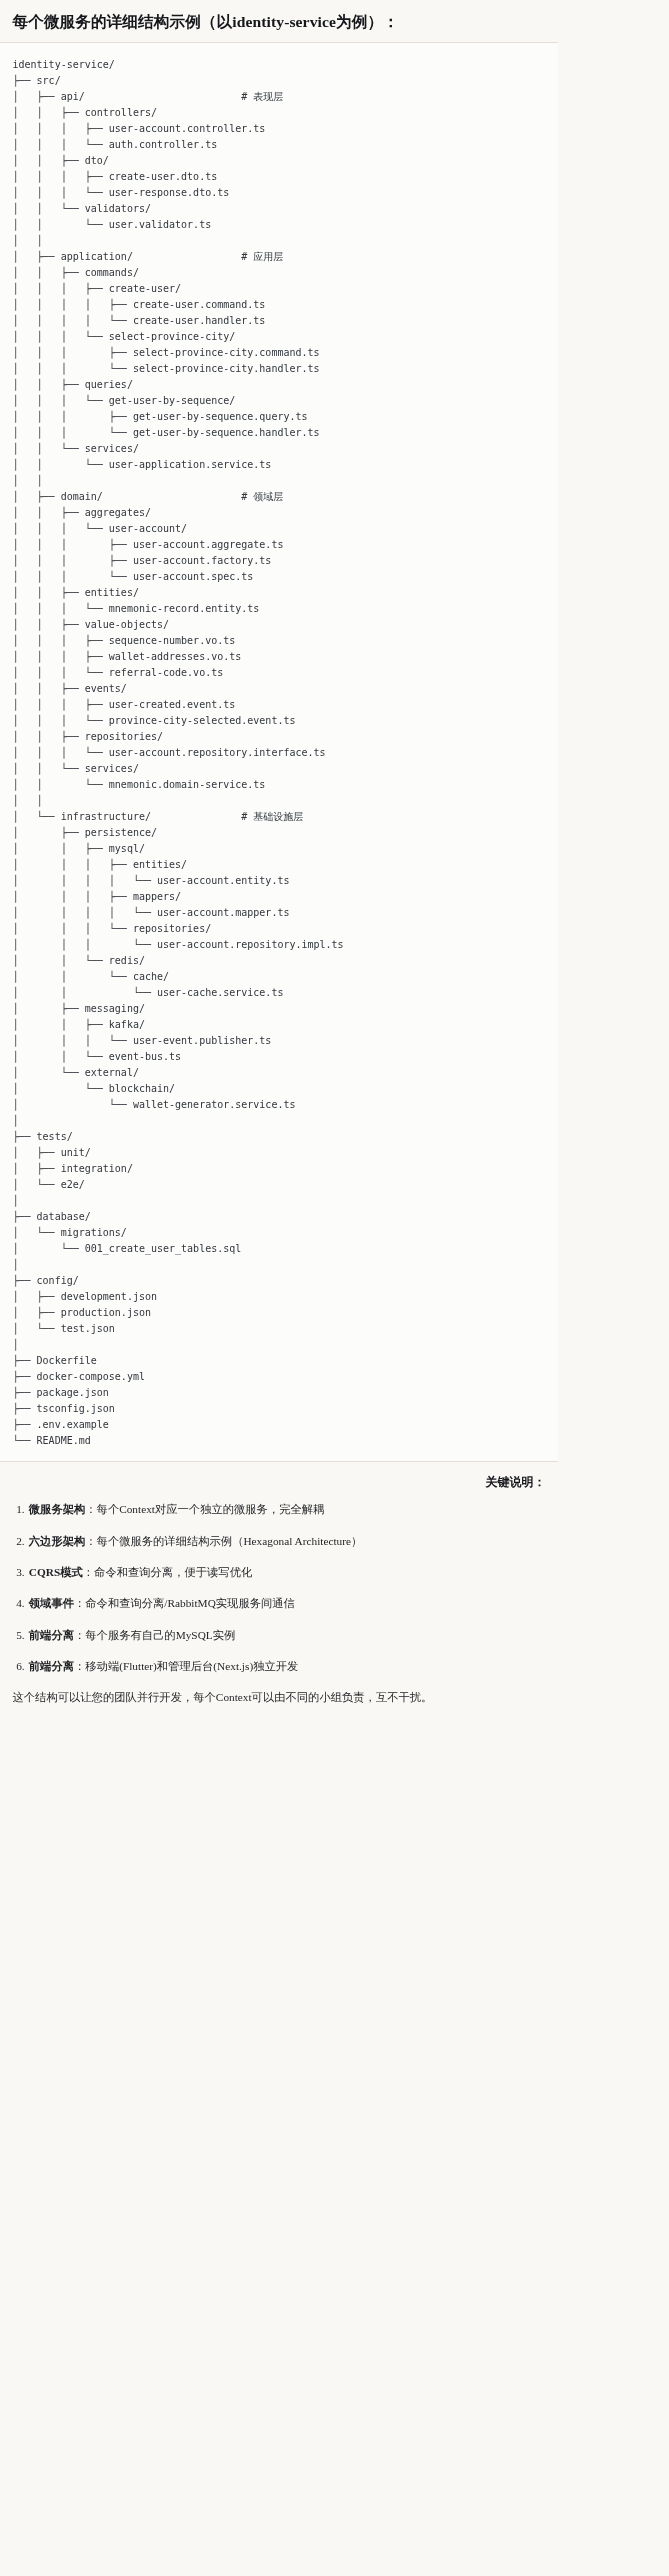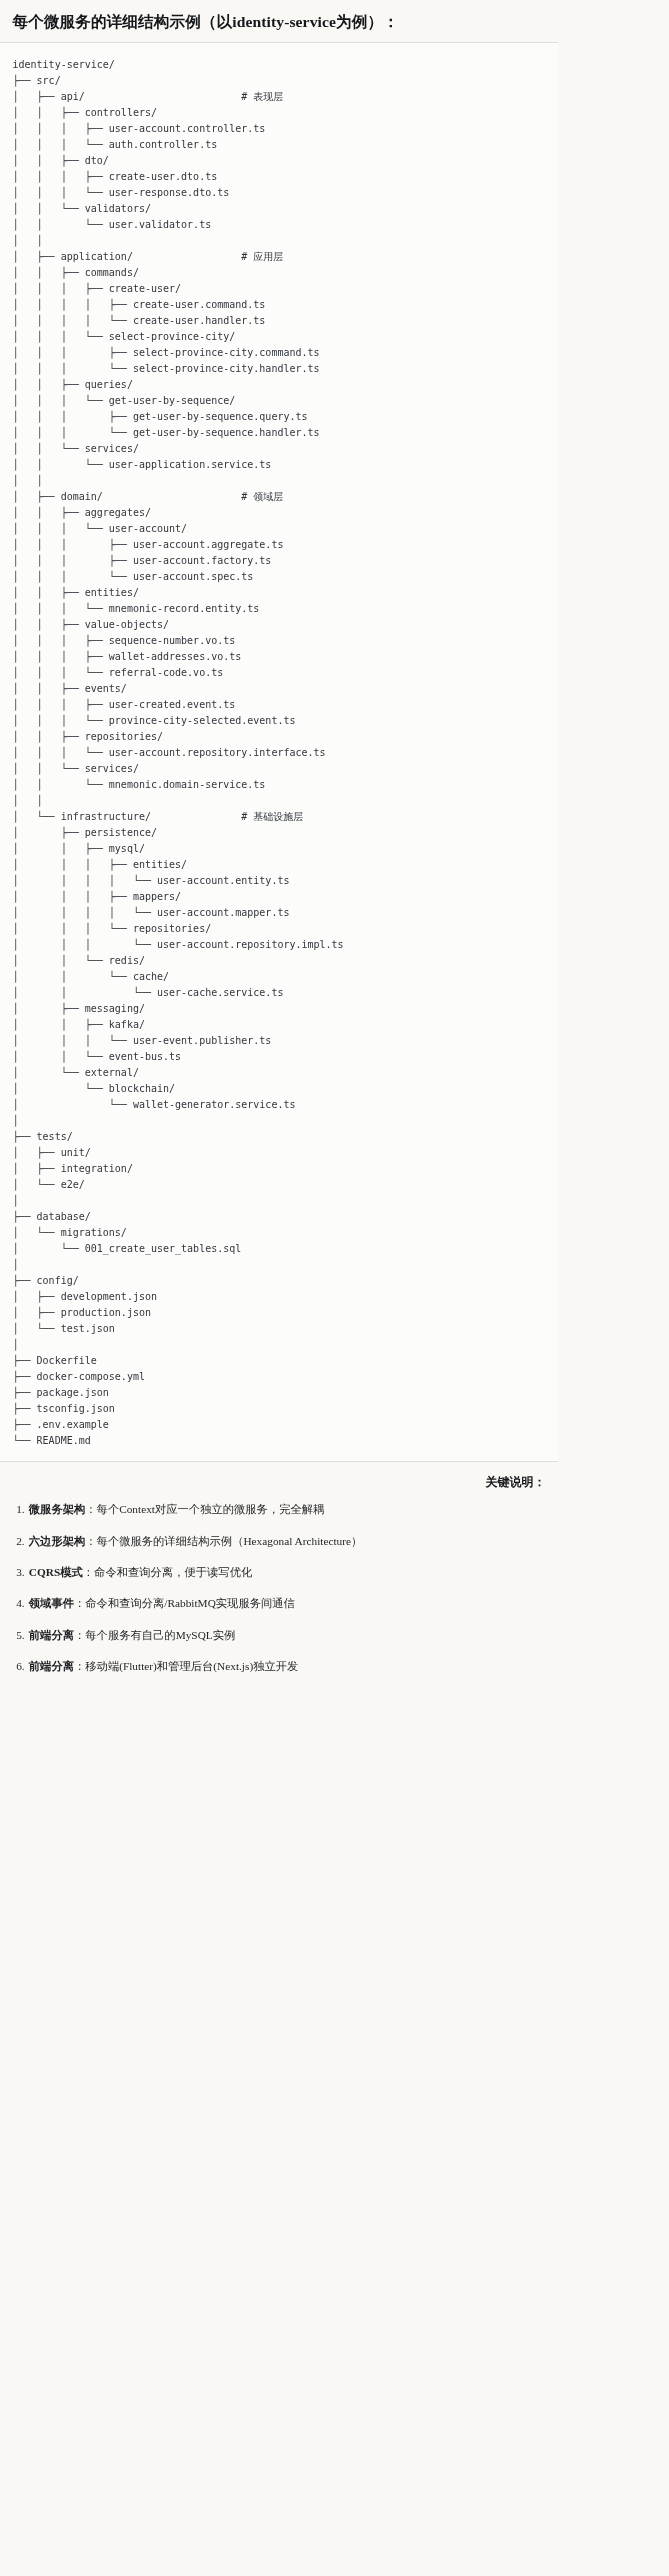--- a/index.html
+++ b/index.html
@@ -213,15 +213,16 @@
       </li>
       <li>
         <span class="note-term">前端分离</span><span class="note-sep">：</span><span class="note-desc">每个服务有自己的MySQL实例</span>
       </li>
       <li>
         <span class="note-term">前端分离</span><span class="note-sep">：</span><span class="note-desc">移动端(Flutter)和管理后台(Next.js)独立开发</span>
       </li>
     </ol>
   </div>
 
+  <p class="closing">这个结构可以让您的团队并行开发，每个Context可以由不同的小组负责，互不干扰。</p>
 
 </div>
 
 
 </body></html>

